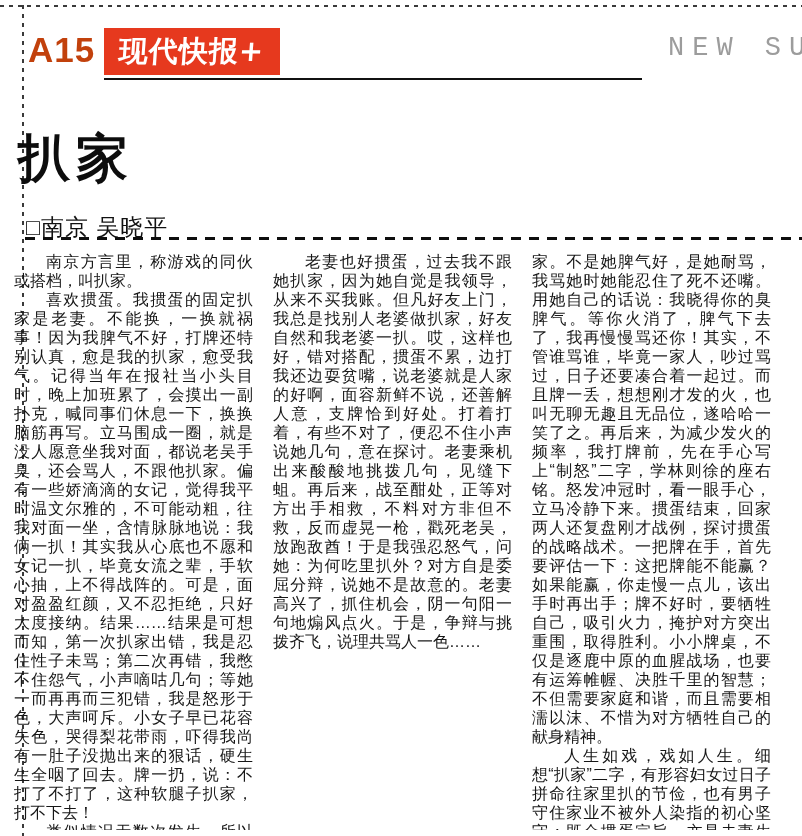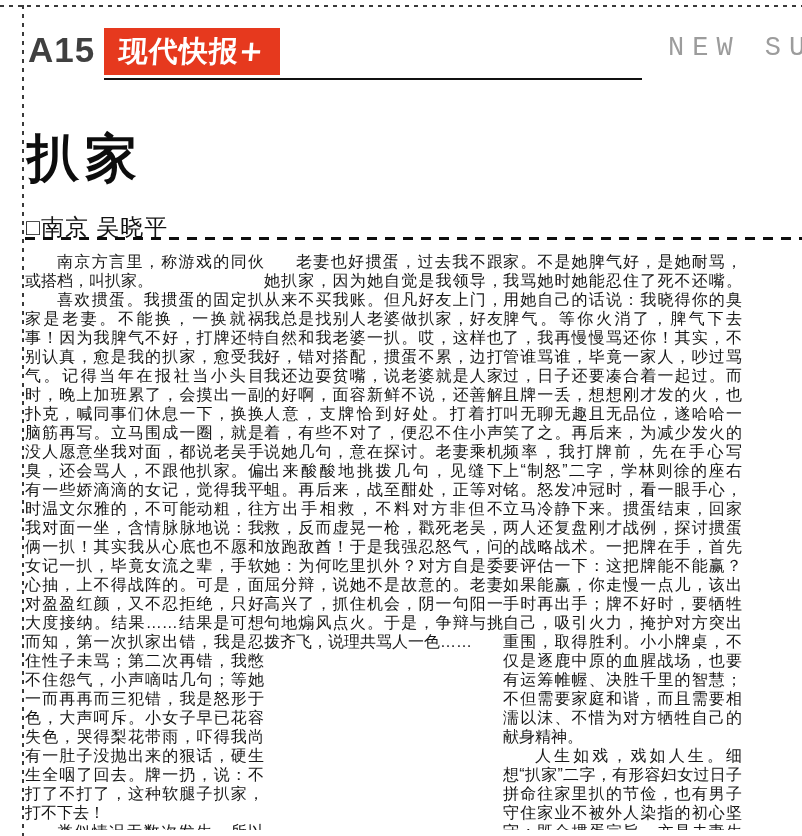--- a/index.html
+++ b/index.html
@@ -23,43 +23,43 @@
   .masthead{position:absolute;left:104px;top:28px;width:176px;height:47px;
     display:flex;align-items:center;justify-content:center;}
   .masthead-text{color:#ffffff;font-weight:bold;font-size:29px;
     letter-spacing:1px;transform:skewX(-4deg);
     font-family:"DejaVu Sans",sans-serif;}
   .header-rule{position:absolute;left:104px;top:78px;width:538px;height:2px;background:#111;}
   .section-label{position:absolute;left:668px;top:33px;width:140px;
     font-family:"Liberation Mono",monospace;
     font-size:27px;letter-spacing:8px;white-space:nowrap;}
   
-  .article-title{position:absolute;left:27px;top:130px;
+  .article-title{position:absolute;left:18px;top:130px;
     font-family:"Liberation Serif","DejaVu Serif",serif;
     font-size:52px;font-weight:bold;color:#0d0d0d;letter-spacing:6px;line-height:1.1;}
   .byline{position:absolute;left:26px;top:212px;font-size:23px;color:#111;letter-spacing:1px;}
   .dash-thick{position:absolute;left:25px;top:237px;width:777px;height:3px;
     background:repeating-linear-gradient(90deg,#0e0e0e 0 10px,transparent 10px 18px);}
   
-  .article-body{position:absolute;left:25px;top:252px;width:757px;height:578px;
-    display:flex;overflow:hidden;}
+  .article-body{position:absolute;left:14px;top:252px;width:757px;height:578px;
+    display:flex;gap:20px;overflow:hidden;}
   .col{width:239px;height:100%;overflow:hidden;}
   .para{margin:0;font-size:16px;line-height:19px;text-align:justify;
     text-justify:inter-ideograph;color:#161616;
     font-family:"Liberation Sans","DejaVu Sans",sans-serif;
     word-break:break-all;}
   .para.indent{text-indent:2em;}
 </style>
 </head>
 <body>
 
 <div class="dash-top"></div>
 <div class="dash-left"></div>
 
-<div class="page-num" style="color: #404040;">A15</div>
+<div class="page-num" style="color: #c2410c;">A15</div>
 <div class="masthead" style="background: rgb(230, 57, 30);">
   <span class="masthead-text">现代快报+</span>
 </div>
 <div class="header-rule"></div>
 <div class="section-label" style="color: rgb(156, 156, 156);">NEW SUP</div>
 
 <div class="article-title">扒家</div>
 <div class="byline">□南京 吴晓平</div>
 <div class="dash-thick"></div>
 

